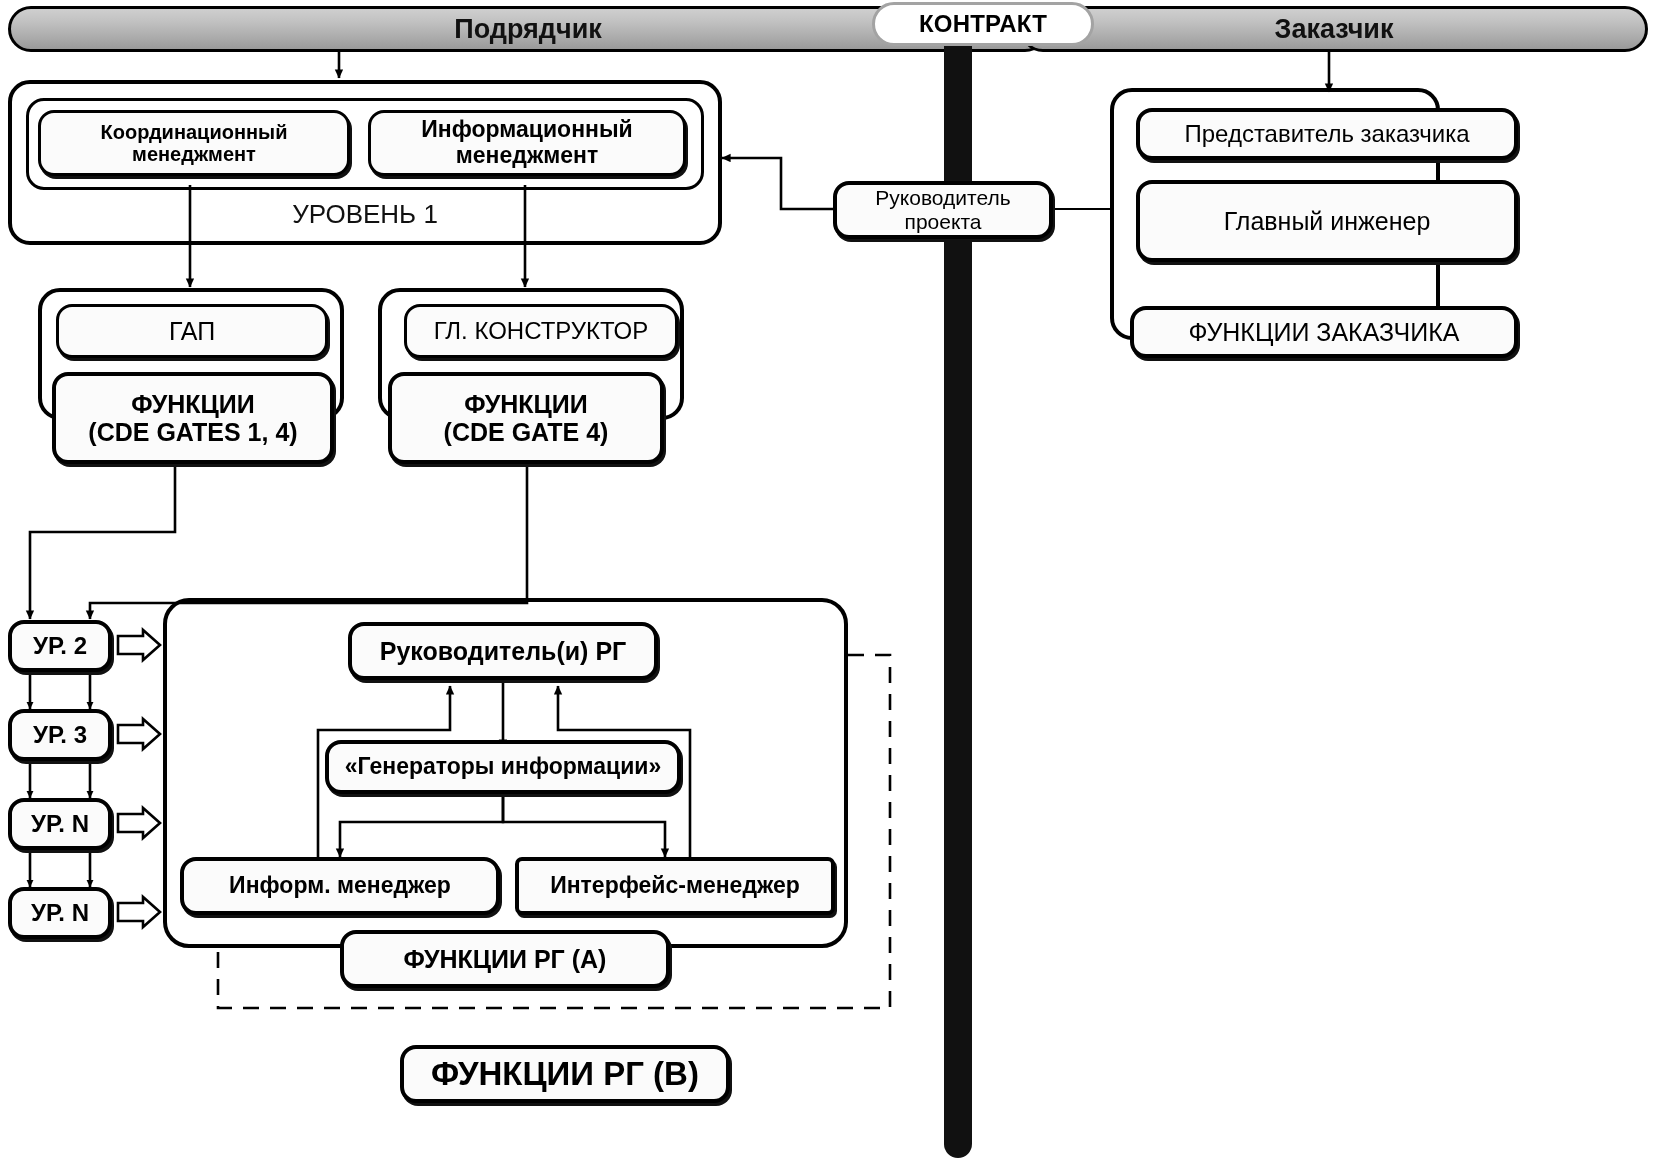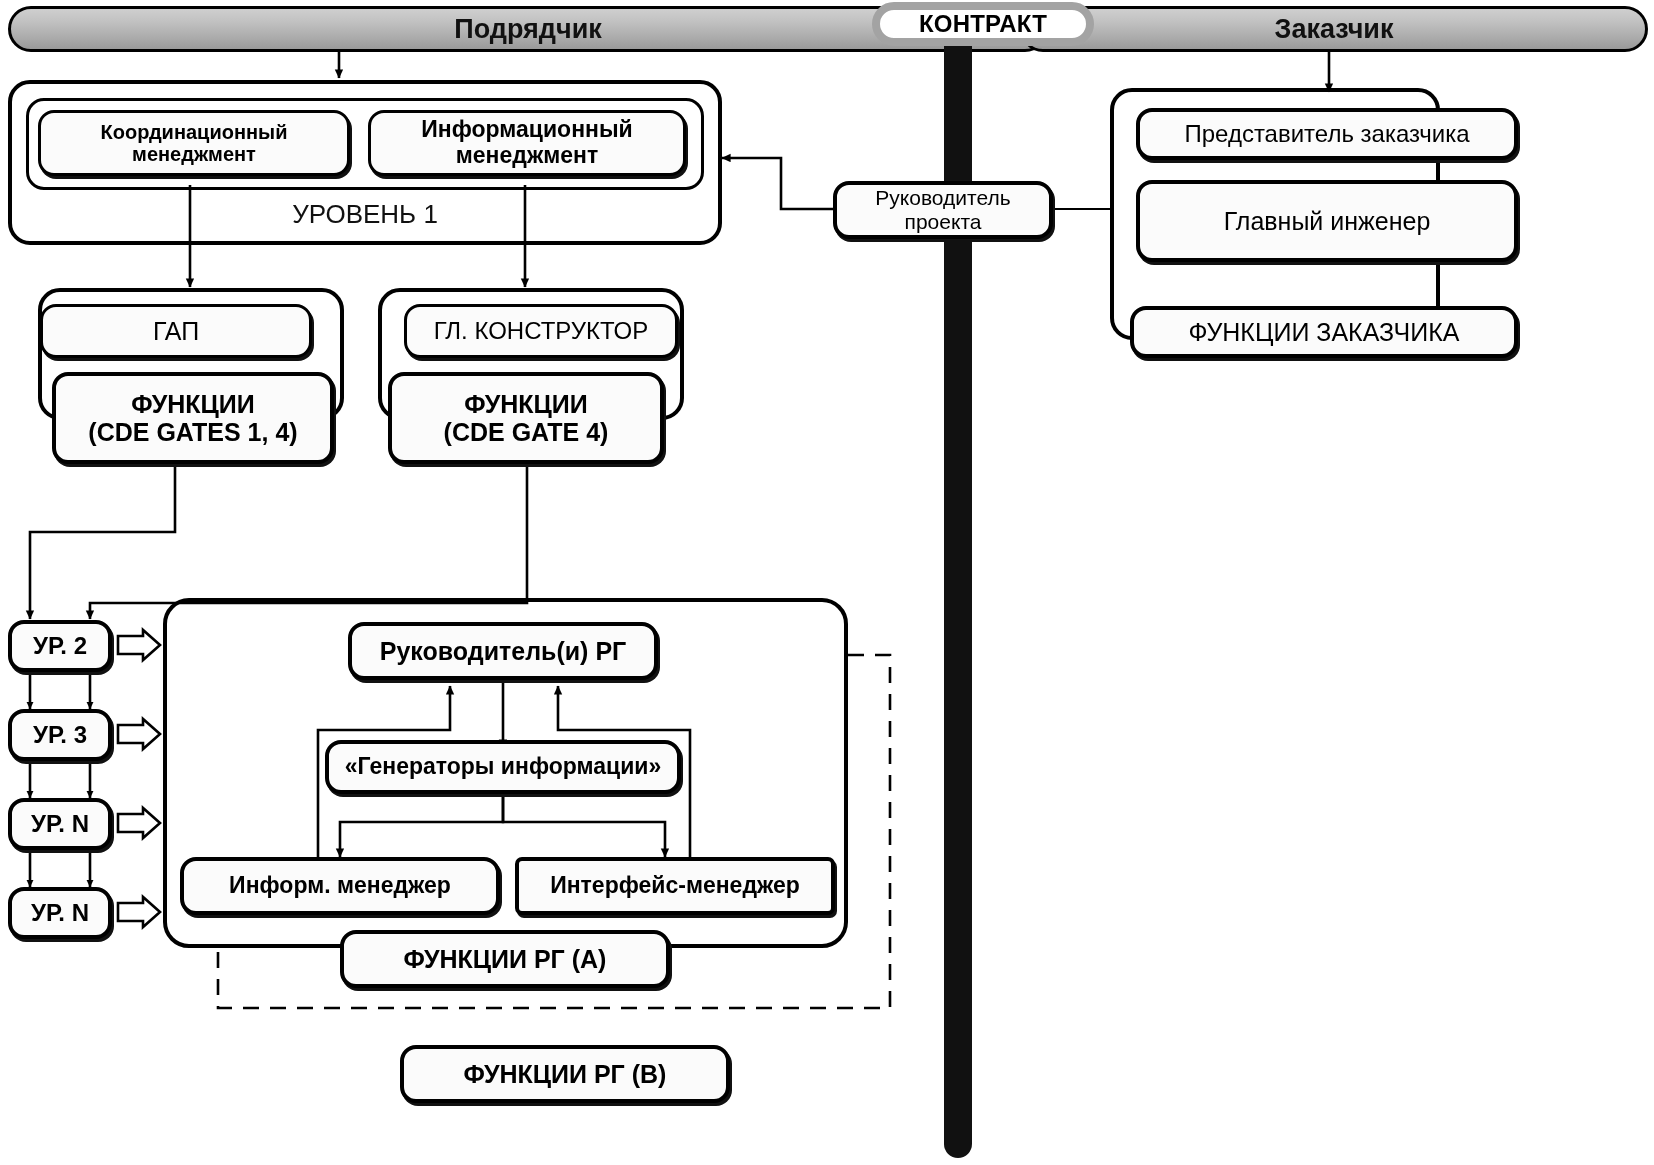--- a/index.html
+++ b/index.html
@@ -16,21 +16,21 @@
   .node.shadow{box-shadow:2px 3px 0 0 #111;}
 
   
   .banner{position:absolute;box-sizing:border-box;height:46px;border:3px solid #000;
           border-radius:24px;
           background:linear-gradient(180deg,#cfcfcf 0%,#c2c2c2 30%,#ababab 72%,#9a9a9a 100%);
           display:flex;align-items:center;justify-content:center;font-weight:bold;}
   .banner span{font-size:27px;color:#111;}
 
   
-  .pill{position:absolute;box-sizing:border-box;background:#fff;border:8px solid #a3a3a3;
+  .pill{position:absolute;box-sizing:border-box;background:#fff;border:3px solid #a3a3a3;
         border-radius:22px;display:flex;align-items:center;justify-content:center;
         font-weight:bold;font-size:24px;letter-spacing:.2px;z-index:6;}
 
   
   .vbar{position:absolute;background:#111;border-radius:0 0 14px 14px;z-index:4;}
 
   
   .group{position:absolute;box-sizing:border-box;border:4px solid #000;border-radius:22px;
          background:transparent;}
   .group.g3{border-width:3px;}
@@ -120,21 +120,21 @@
 менеджмент</span>
   </div>
   <div class="node shadow" style="left:368px;top:110px;width:318px;height:66px;font-size:23px;font-weight:bold;text-align:center;">
     <span style="white-space:pre-line;">Информационный
 менеджмент</span>
   </div>
 
   <div class="lvl-label" style="left:8px;top:195px;width:714px;height:38px;">УРОВЕНЬ 1</div>
 
   <div class="group" style="left:38px;top:288px;width:306px;height:132px;"></div>
-  <div class="node shadow" style="left:40px;top:304px;width:272px;height:54px;font-size:25px;">
+  <div class="node shadow" style="left:56px;top:304px;width:272px;height:54px;font-size:25px;">
     <span>ГАП</span>
   </div>
   <div class="node heavy shadow" style="left:52px;top:372px;width:282px;height:92px;font-size:25px;font-weight:bold;flex-direction:column;">
     <span>ФУНКЦИИ</span>
     <span>(CDE GATES 1, 4)</span>
   </div>
 
   <div class="group" style="left:378px;top:288px;width:306px;height:132px;"></div>
   <div class="node shadow" style="left:404px;top:304px;width:274px;height:54px;font-size:24px;">
     <span>ГЛ. КОНСТРУКТОР</span>
@@ -171,21 +171,21 @@
     <span>Информ. менеджер</span>
   </div>
   <div class="node heavy shadow" style="left:515px;top:857px;width:320px;height:58px;font-size:23px;font-weight:bold;border-radius:7px;">
     <span>Интерфейс-менеджер</span>
   </div>
 
   <div class="node heavy shadow" style="left:340px;top:930px;width:330px;height:58px;font-size:25px;font-weight:bold;z-index:3;">
     <span>ФУНКЦИИ РГ (А)</span>
   </div>
 
-  <div class="node heavy shadow" style="left:400px;top:1045px;width:330px;height:58px;font-size:25px;font-weight:bold;">
+  <div class="node heavy shadow" style="left:400px;top:1045px;width:330px;height:58px;font-size:33px;font-weight:bold;">
     <span>ФУНКЦИИ РГ (В)</span>
   </div>
 
   <div class="node heavy shadow" style="left:833px;top:181px;width:220px;height:58px;font-size:21px;font-weight:normal;flex-direction:column;z-index:5;">
     <span>Руководитель</span>
     <span>проекта</span>
   </div>
 
   <div class="group" style="left:1110px;top:88px;width:330px;height:252px;"></div>
   <div class="node heavy shadow" style="left:1136px;top:108px;width:382px;height:52px;font-size:24px;">

